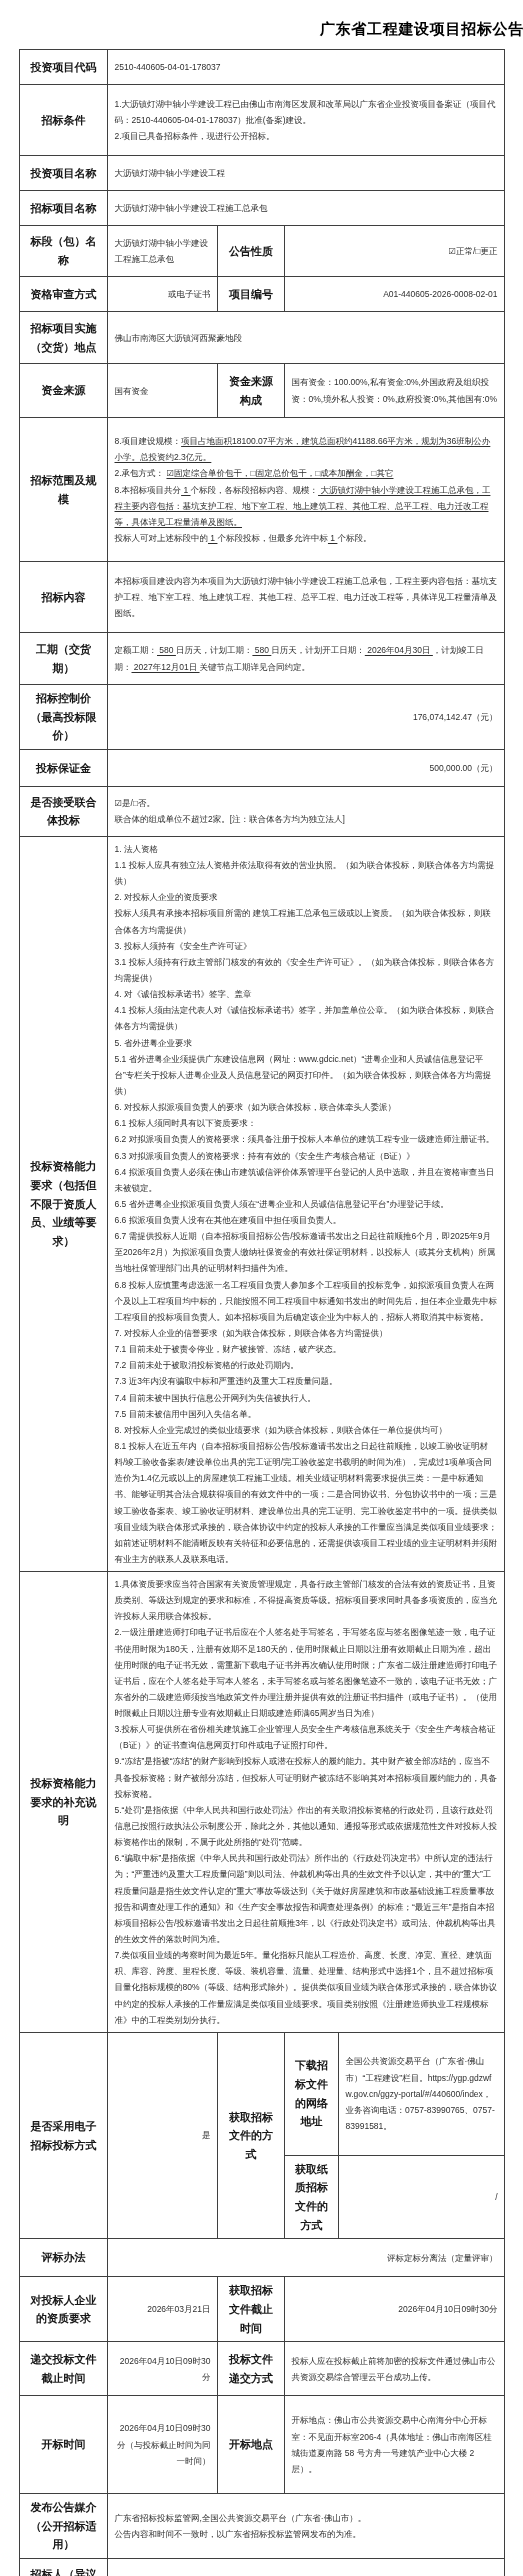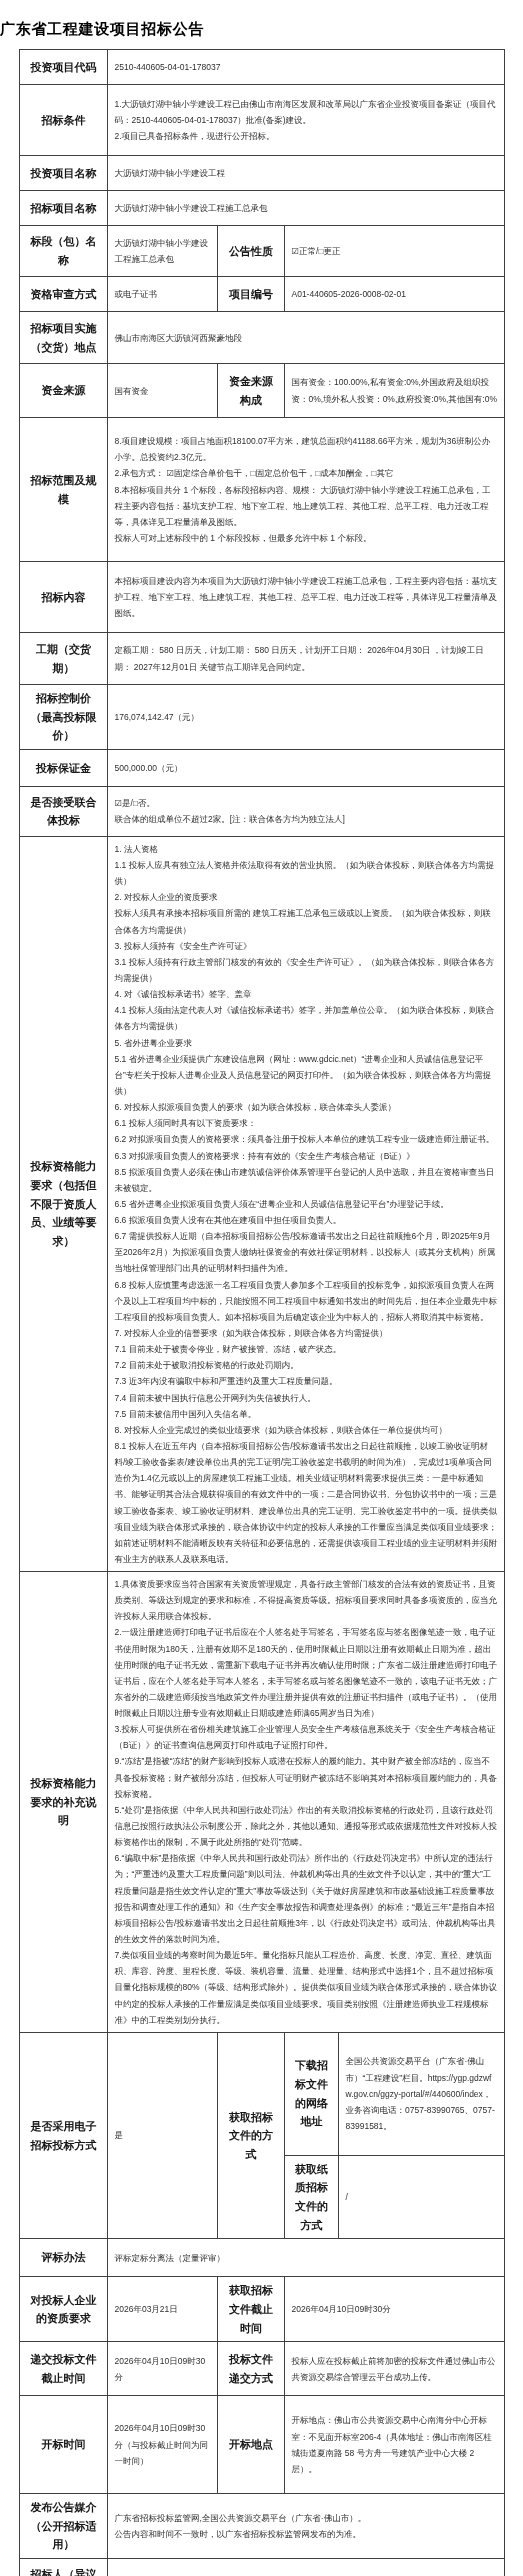--- a/index.html
+++ b/index.html
@@ -1,24 +1,24 @@
 <!DOCTYPE html>
 <html style="font-size:10.5px"><head>
 <meta charset="utf-8">
 <style>
   html,body{margin:0;padding:0;background:#ffffff;}
   body{width:524px;font-family:"Liberation Sans","DejaVu Sans",sans-serif;color:#222;}
-  .page-title{font-size:15px;font-weight:bold;text-align:left;padding:19.6px 0 10.5px 0;color:#000;letter-spacing:0.7px;}
+  .page-title{font-size:15px;font-weight:bold;text-align:right;padding:19.6px 0 10.5px 0;color:#000;letter-spacing:0.7px;}
   table.doc{width:486px;margin:0 auto 19.6px auto;border-collapse:collapse;table-layout:fixed;}
   td{border:1.3px solid #3f3f3f;padding:3.9px 6.5px;font-size:8.5px;line-height:1.9;color:#2e2e2e;vertical-align:middle;word-break:break-all;}
   td.lab{font-weight:bold;text-align:center;font-size:11px;color:#171717;line-height:1.7;}
-  td.ctr{text-align:left;}
+  td.ctr{text-align:right;}
   td.top{vertical-align:middle;}
   .ln{margin:0;}
-  .u{text-underline-offset:2px;}
+  .u{text-decoration:underline;text-underline-offset:2px;}
 </style>
 </head>
 <body>
 
 <div class="page-title">广东省工程建设项目招标公告</div>
 
 <table class="doc">
   <colgroup>
     <col style="width:88px">
       <col style="width:110px">
@@ -127,21 +127,21 @@
           <div class="ln">3. 投标人须持有《安全生产许可证》</div>
           <div class="ln">3.1 投标人须持有行政主管部门核发的有效的《安全生产许可证》。（如为联合体投标，则联合体各方均需提供）</div>
           <div class="ln">4. 对《诚信投标承诺书》签字、盖章</div>
           <div class="ln">4.1 投标人须由法定代表人对《诚信投标承诺书》签字，并加盖单位公章。（如为联合体投标，则联合体各方均需提供）</div>
           <div class="ln">5. 省外进粤企业要求</div>
           <div class="ln">5.1 省外进粤企业须提供广东建设信息网（网址：www.gdcic.net）“进粤企业和人员诚信信息登记平台”专栏关于投标人进粤企业及人员信息登记的网页打印件。（如为联合体投标，则联合体各方均需提供）</div>
           <div class="ln">6. 对投标人拟派项目负责人的要求（如为联合体投标，联合体牵头人委派）</div>
           <div class="ln">6.1 投标人须同时具有以下资质要求：</div>
           <div class="ln">6.2 对拟派项目负责人的资格要求：须具备注册于投标人本单位的建筑工程专业一级建造师注册证书。</div>
           <div class="ln">6.3 对拟派项目负责人的资格要求：持有有效的《安全生产考核合格证（B证）》</div>
-          <div class="ln">8.5 拟派项目负责人必须在佛山市建筑诚信评价体系管理平台登记的人员中选取，并且在资格审查当日未被锁定。</div>
+          <div class="ln">6.4 拟派项目负责人必须在佛山市建筑诚信评价体系管理平台登记的人员中选取，并且在资格审查当日未被锁定。</div>
           <div class="ln">6.5 省外进粤企业拟派项目负责人须在“进粤企业和人员诚信信息登记平台”办理登记手续。</div>
           <div class="ln">6.6 拟派项目负责人没有在其他在建项目中担任项目负责人。</div>
           <div class="ln">6.7 需提供投标人近期（自本招标项目招标公告/投标邀请书发出之日起往前顺推6个月，即2025年9月至2026年2月）为拟派项目负责人缴纳社保资金的有效社保证明材料，以投标人（或其分支机构）所属当地社保管理部门出具的证明材料扫描件为准。</div>
           <div class="ln">6.8 投标人应慎重考虑选派一名工程项目负责人参加多个工程项目的投标竞争，如拟派项目负责人在两个及以上工程项目均中标的，只能按照不同工程项目中标通知书发出的时间先后，担任本企业最先中标工程项目的投标项目负责人。如本招标项目为后确定该企业为中标人的，招标人将取消其中标资格。</div>
           <div class="ln">7. 对投标人企业的信誉要求（如为联合体投标，则联合体各方均需提供）</div>
           <div class="ln">7.1 目前未处于被责令停业，财产被接管、冻结，破产状态。</div>
           <div class="ln">7.2 目前未处于被取消投标资格的行政处罚期内。</div>
           <div class="ln">7.3 近3年内没有骗取中标和严重违约及重大工程质量问题。</div>
           <div class="ln">7.4 目前未被中国执行信息公开网列为失信被执行人。</div>
           <div class="ln">7.5 目前未被信用中国列入失信名单。</div>

